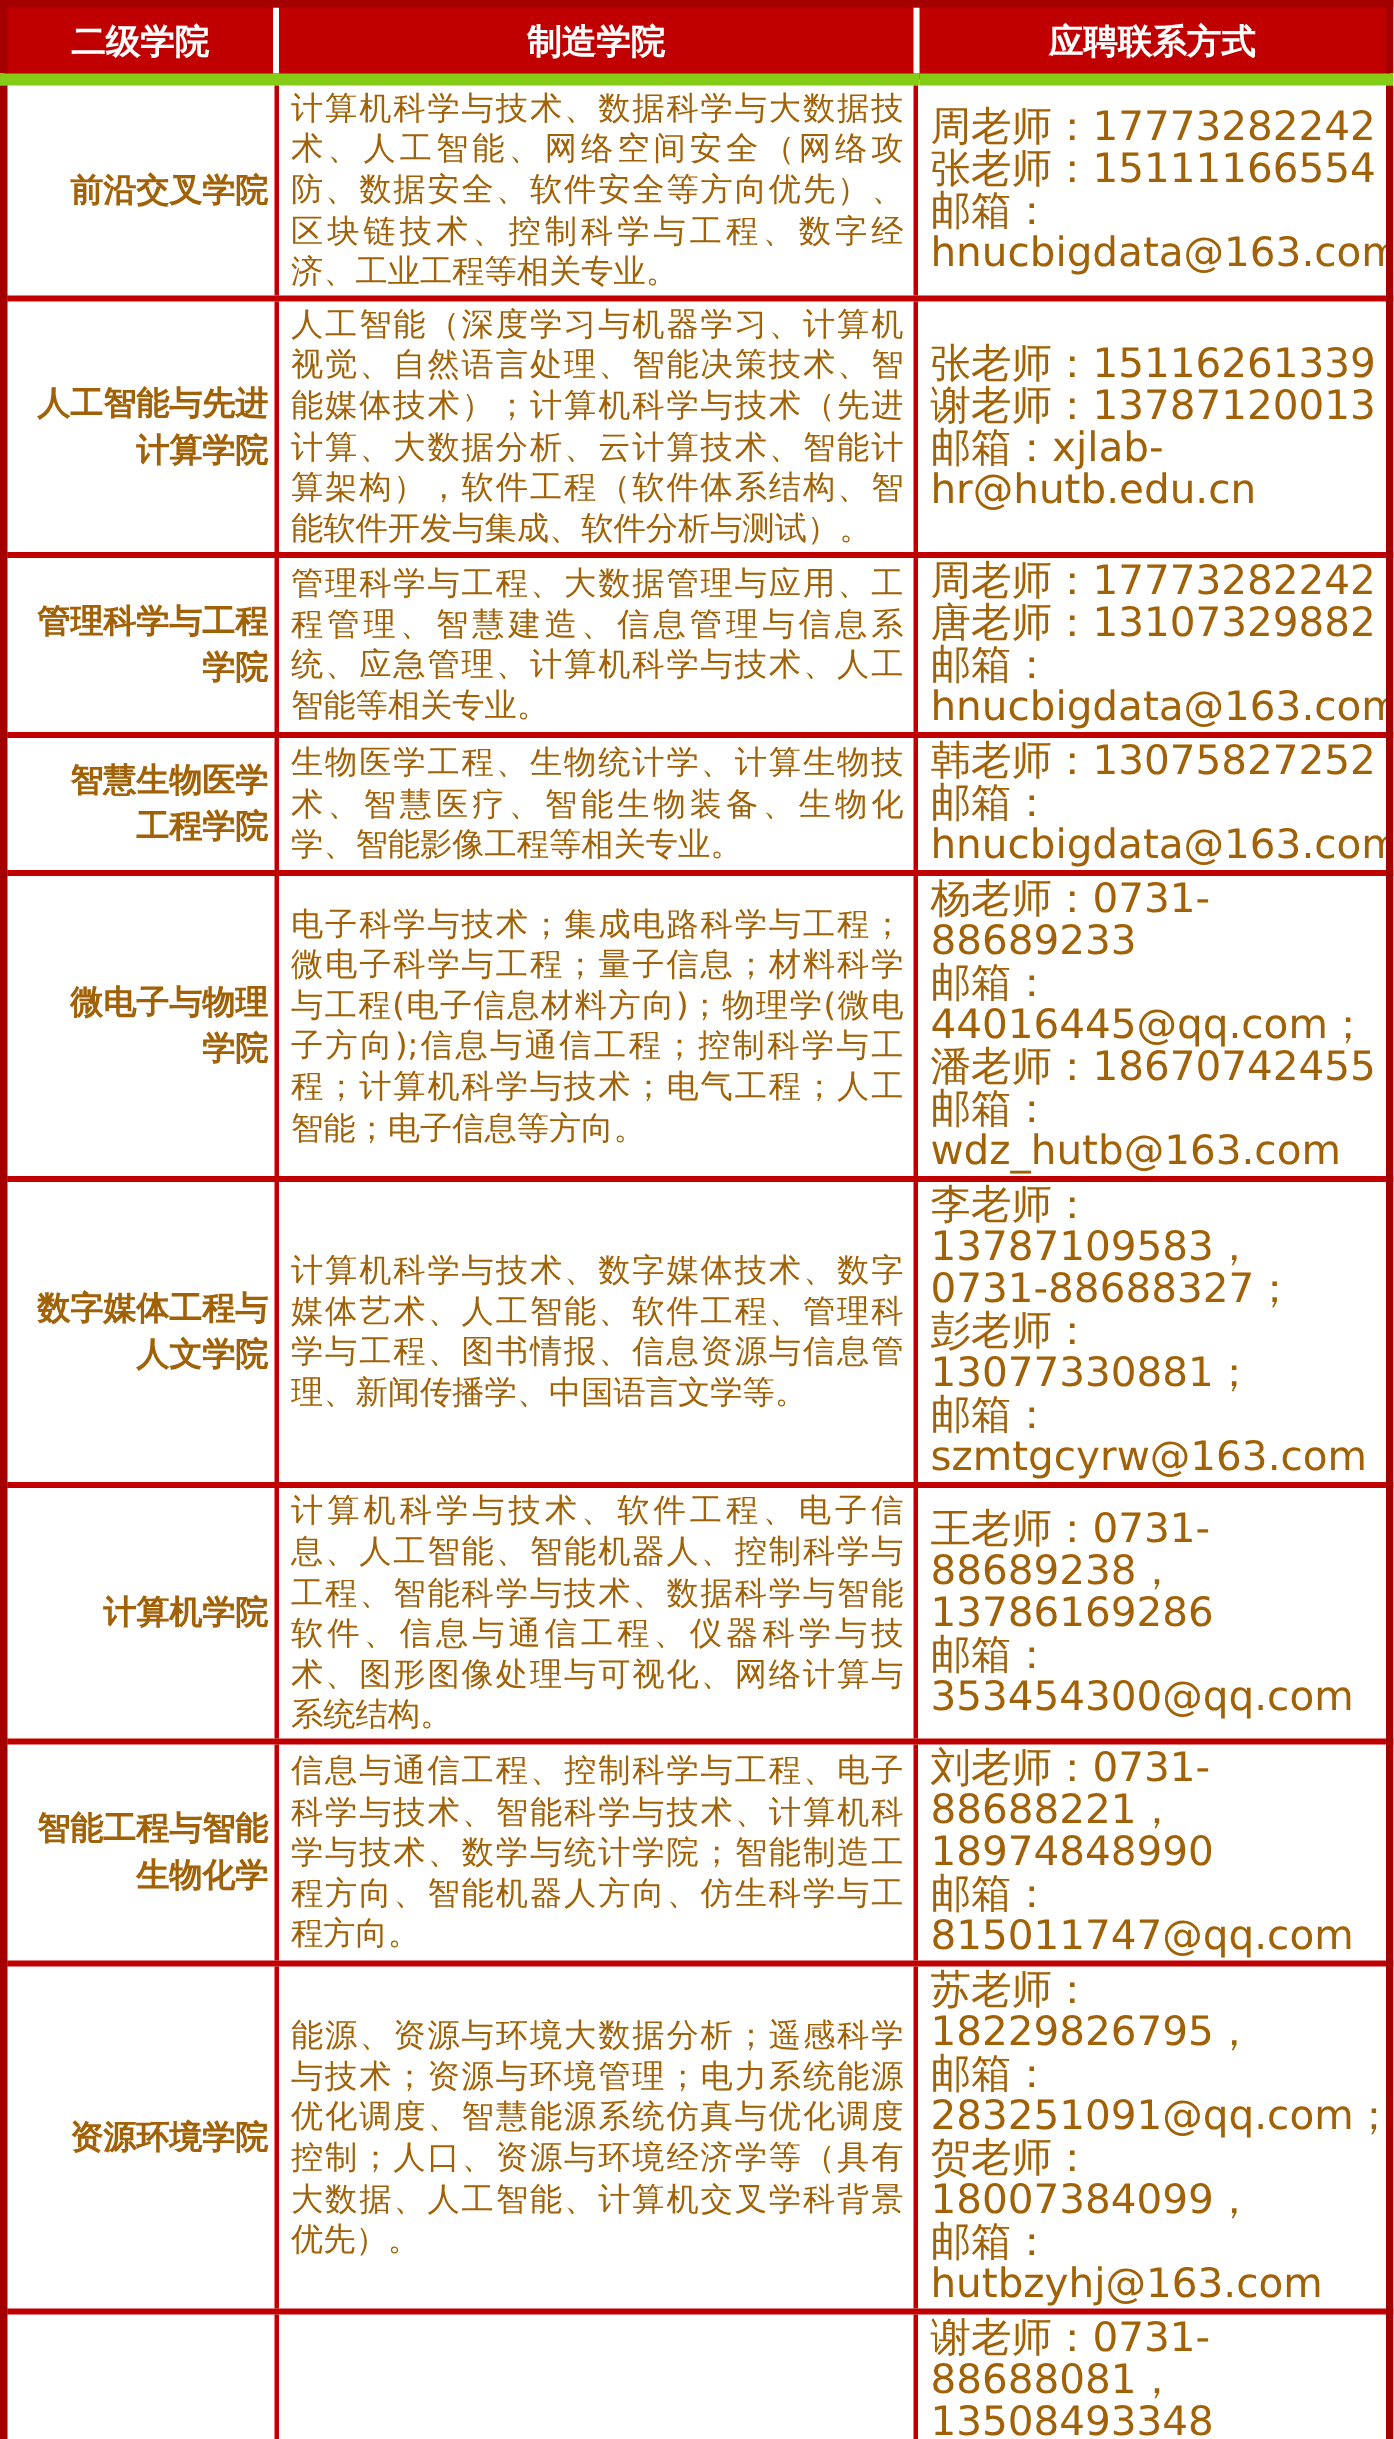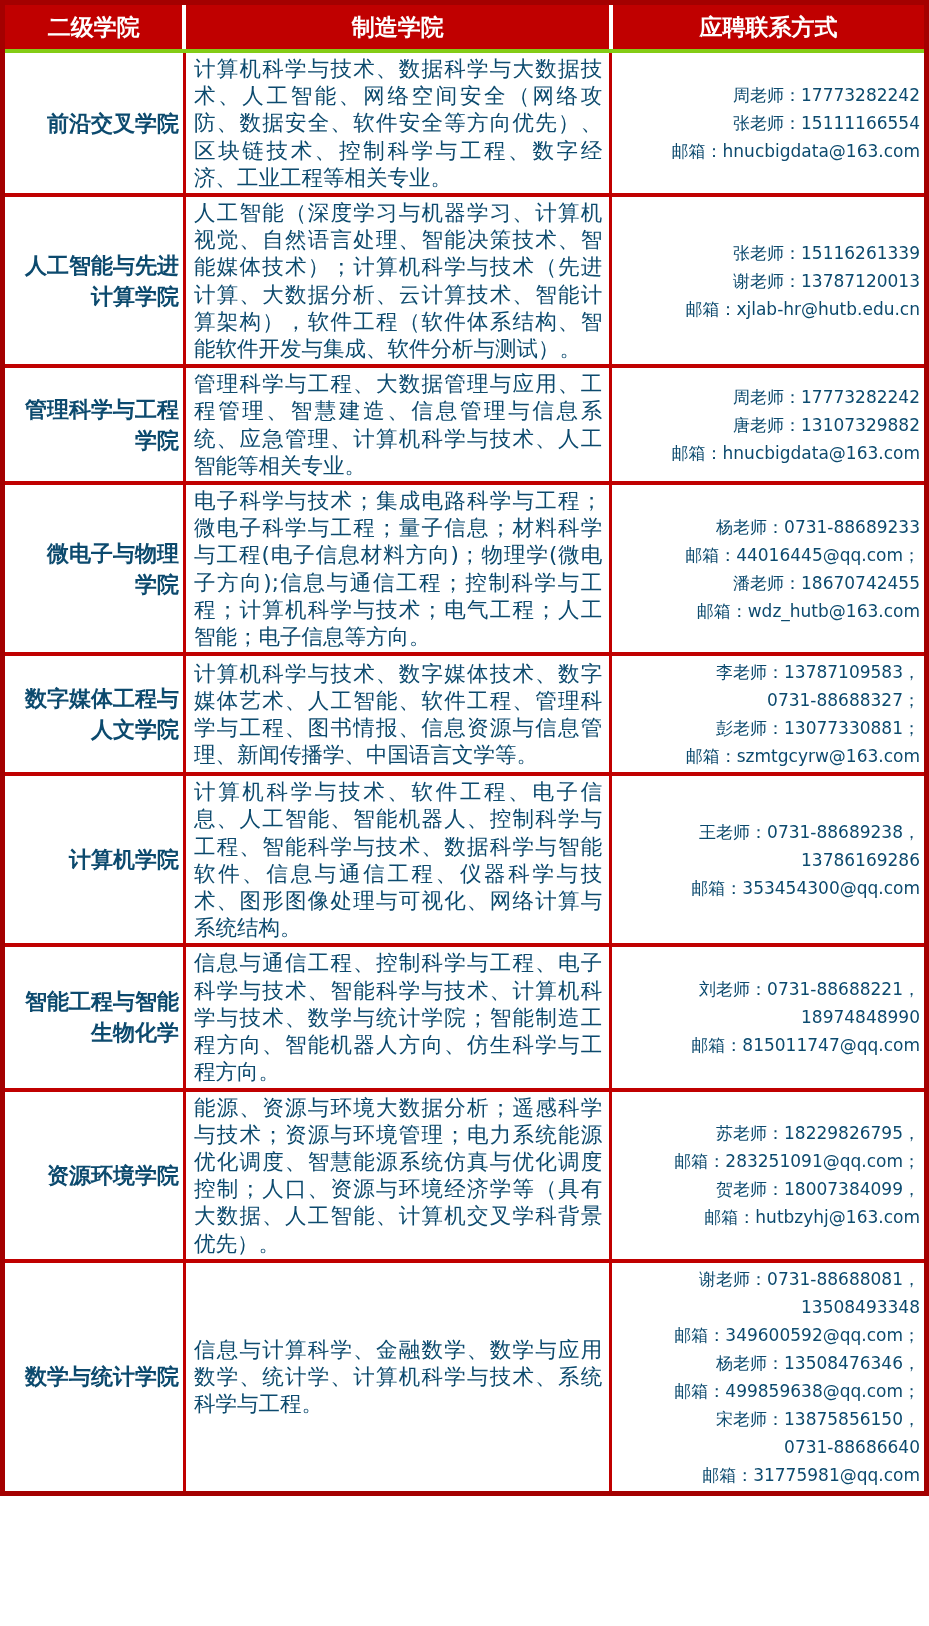--- a/index.html
+++ b/index.html
@@ -23,54 +23,54 @@
   col.c-contact { width: 314px; }
 
   th.hdr {
     background: #c00000;
     color: #ffffff;
     font-size: 23px;
     font-weight: bold;
     height: 40px;
     text-align: center;
     vertical-align: middle;
-    border-bottom: 4px solid #84cc16;
+    border-bottom: 8px solid #84cc16;
     padding: 2px 0;
   }
   th.hdr:not(:last-child) {
     border-right: 4px solid #ffffff;
   }
 
   td {
     border: 3px solid #c00000;
     border-top-width: 4px;
     border-bottom-width: 4px;
     vertical-align: middle;
-    color: #0c4a6e;
+    color: #a16207;
     overflow: hidden;
   }
   td.college {
     text-align: right;
     font-weight: bold;
     font-size: 22px;
     line-height: 31px;
     white-space: pre-line;
     padding: 2px 4px;
   }
   td.majors {
     font-size: 21.5px;
     line-height: 27.2px;
     text-align: justify;
     text-justify: inter-ideograph;
     padding: 2px 7px 2px 8px;
   }
   td.contact {
-    font-size: 17px;
+    font-size: 27px;
     line-height: 28px;
-    text-align: right;
+    text-align: left;
     white-space: pre-line;
     padding: 2px 4px 2px 8px;
   }
 </style>
 </head>
 <body>
 
 <div class="table-wrap">
   <table class="recruit">
     <colgroup>
@@ -100,20 +100,27 @@
         <td class="contact">张老师：15116261339
 谢老师：13787120013
 邮箱：xjlab-hr@hutb.edu.cn</td>
       </tr>
       <tr style="height:102px;">
         <td class="college">管理科学与工程
 学院</td>
         <td class="majors">管理科学与工程、大数据管理与应用、工程管理、智慧建造、信息管理与信息系统、应急管理、计算机科学与技术、人工智能等相关专业。</td>
         <td class="contact">周老师：17773282242
 唐老师：13107329882
+邮箱：hnucbigdata@163.com</td>
+      </tr>
+      <tr style="height:78px;">
+        <td class="college">智慧生物医学
+工程学院</td>
+        <td class="majors">生物医学工程、生物统计学、计算生物技术、智慧医疗、智能生物装备、生物化学、智能影像工程等相关专业。</td>
+        <td class="contact">韩老师：13075827252
 邮箱：hnucbigdata@163.com</td>
       </tr>
       <tr style="height:156px;">
         <td class="college">微电子与物理
 学院</td>
         <td class="majors">电子科学与技术；集成电路科学与工程；微电子科学与工程；量子信息；材料科学与工程(电子信息材料方向)；物理学(微电子方向);信息与通信工程；控制科学与工程；计算机科学与技术；电气工程；人工智能；电子信息等方向。</td>
         <td class="contact">杨老师：0731-88689233
 邮箱：44016445@qq.com；
 潘老师：18670742455
 邮箱：wdz_hutb@163.com</td>

